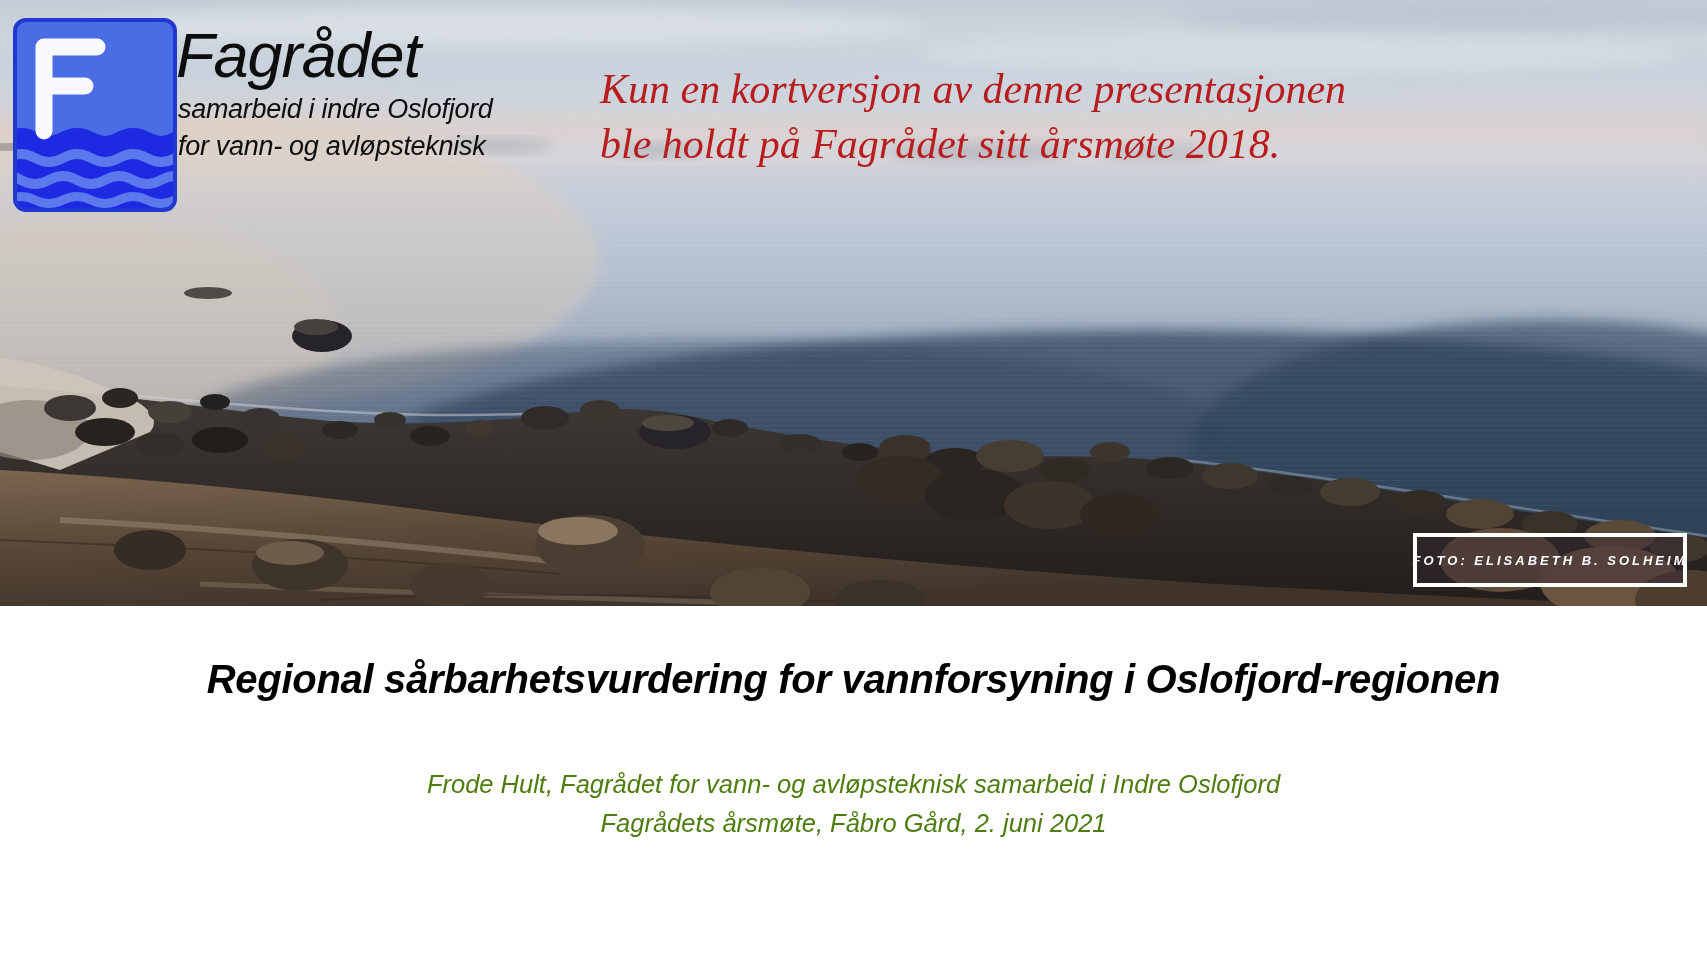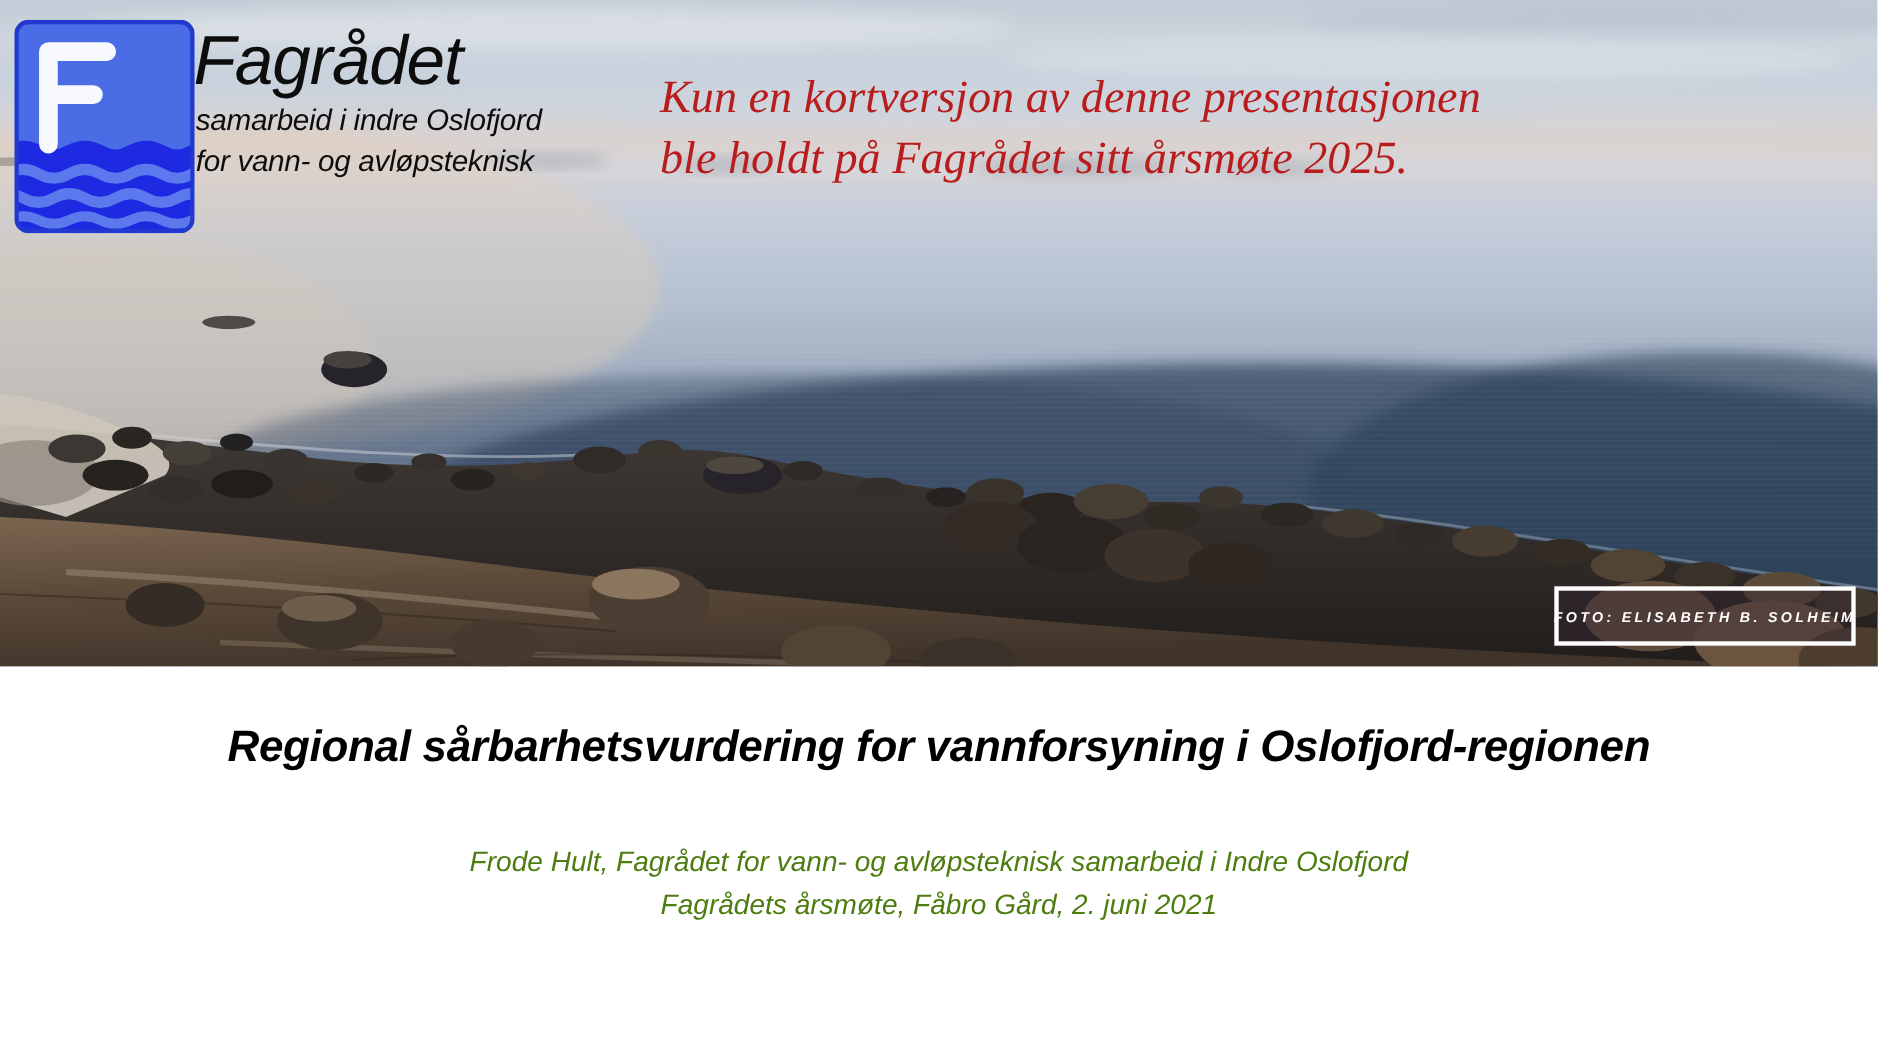--- a/index.html
+++ b/index.html
@@ -213,21 +213,21 @@
     </svg>
     <div class="logo-text">
       <h1 class="logo-title">Fagrådet</h1>
       <div class="logo-sub">samarbeid i indre Oslofjord</div>
       <div class="logo-sub">for vann- og avløpsteknisk</div>
     </div>
   </div>
 
   <div class="note">
     <div>Kun en kortversjon av denne presentasjonen</div>
-    <div>ble holdt på Fagrådet sitt årsmøte 2025.</div>
+    <div>ble holdt på Fagrådet sitt årsmøte 2018.</div>
   </div>
 
   <div class="credit-box">
     <span class="credit-text">FOTO: ELISABETH B. SOLHEIM</span>
   </div>
 
   <div class="bottom">
     <h1 class="main-title">Regional sårbarhetsvurdering for vannforsyning i Oslofjord-regionen</h1>
     <div class="subtitle">
       <div>Frode Hult, Fagrådet for vann- og avløpsteknisk samarbeid i Indre Oslofjord</div>

